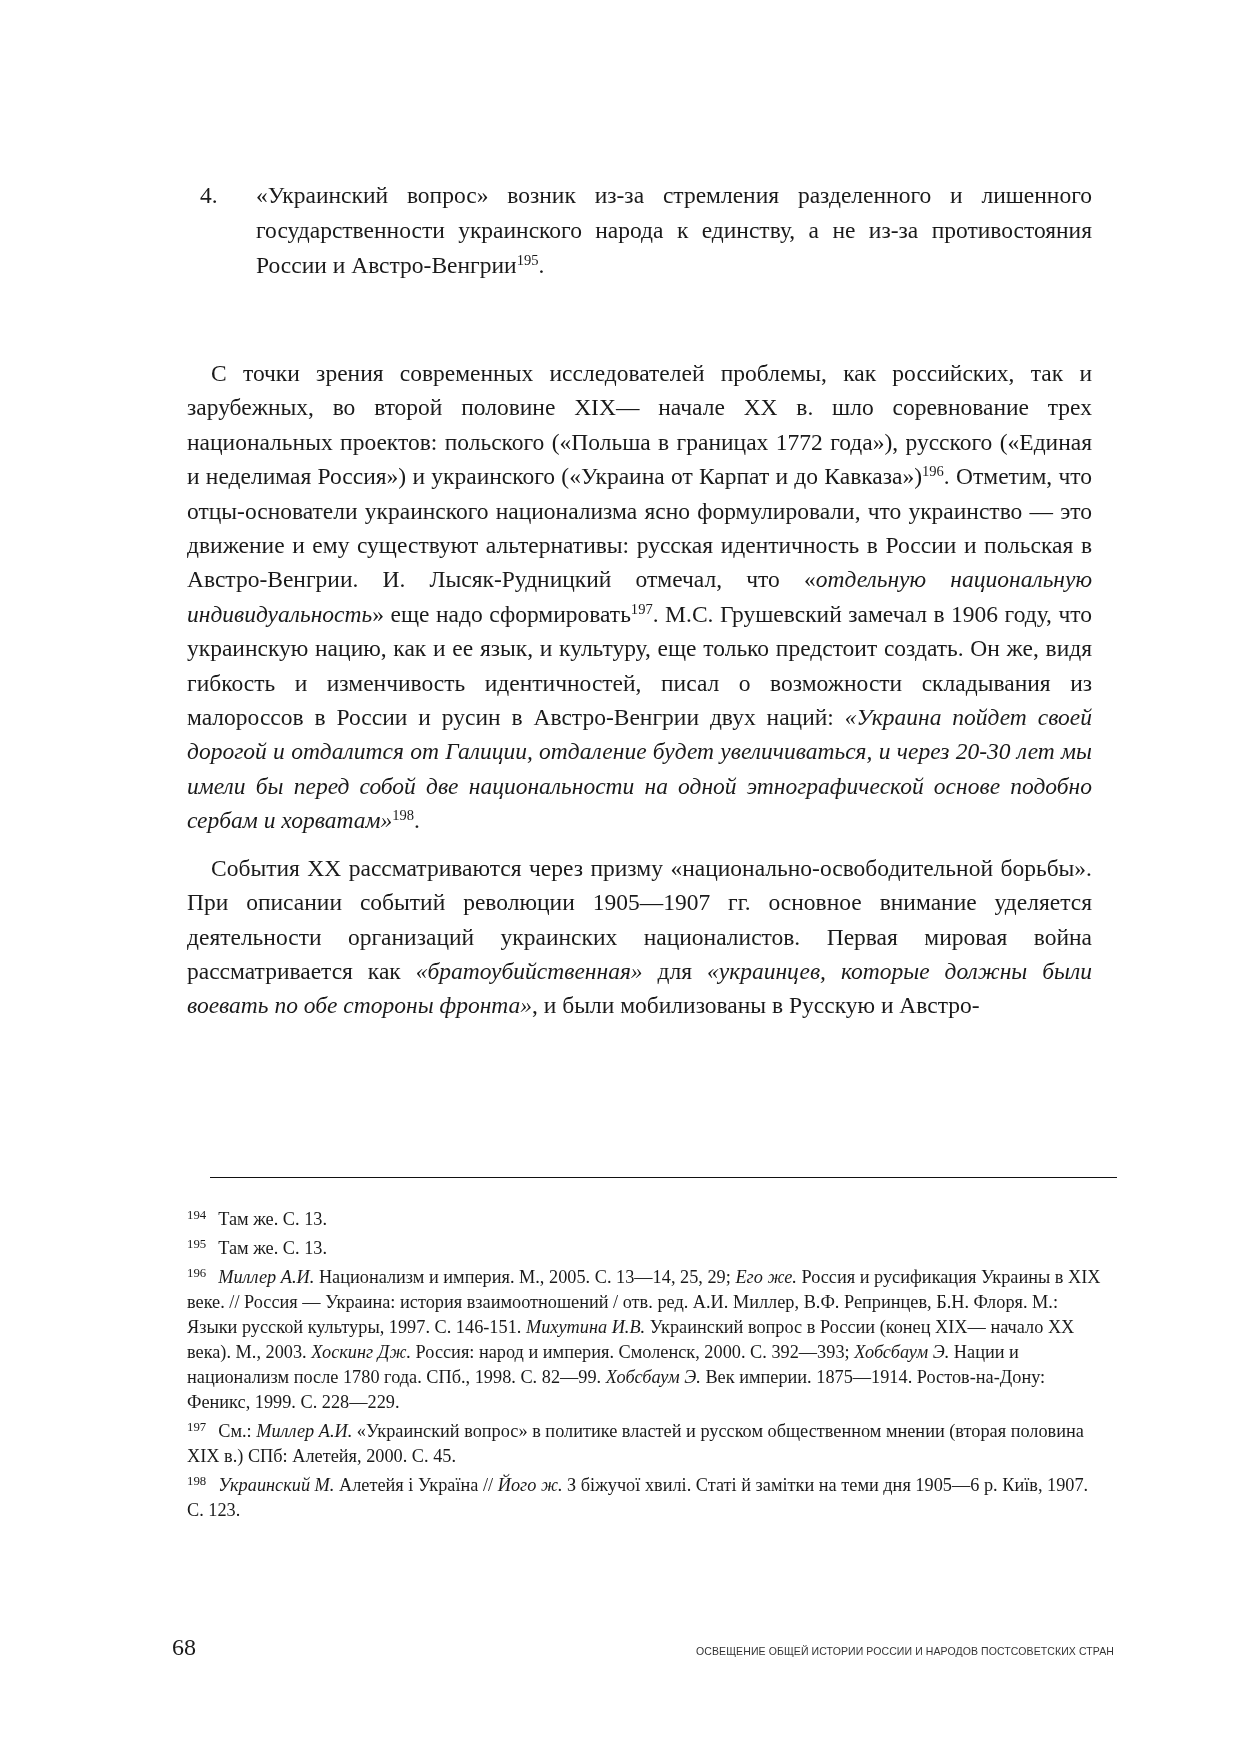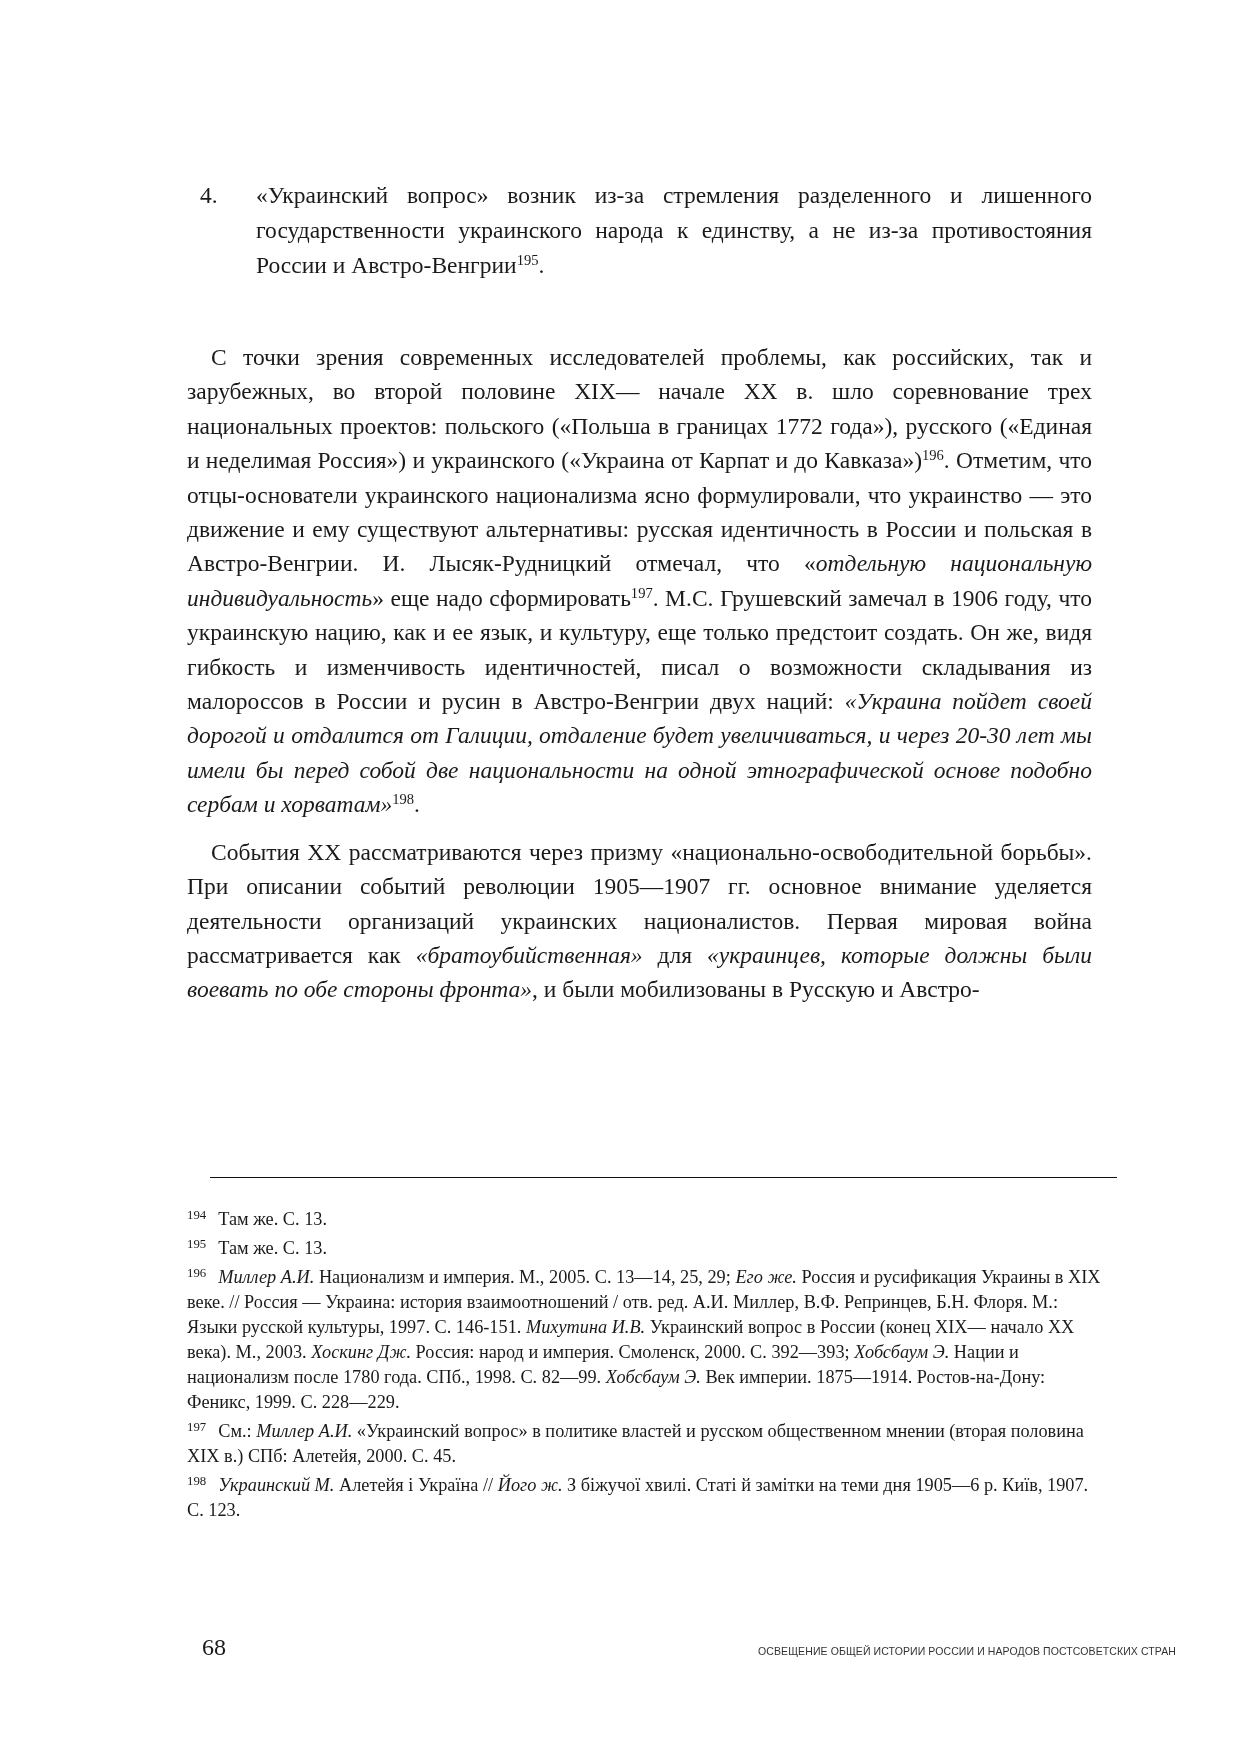--- a/index.html
+++ b/index.html
@@ -12,44 +12,44 @@
 
   .list-item {
     position: absolute; left: 200px; top: 178px; width: 892px;
     font-size: 23.5px; line-height: 35px;
     display: flex;
   }
   .list-item .num { width: 38px; flex: none; }
   .list-item .txt { flex: 1; text-align: justify; margin-left: 18px; }
 
   .body-text {
-    position: absolute; left: 187px; top: 340px; width: 905px;
+    position: absolute; left: 187px; top: 356px; width: 905px;
     font-size: 23.5px; line-height: 34.4px; text-align: justify;
   }
   .body-text p { margin: 0 0 13px 0; text-indent: 24px; }
   sup { font-size: 0.62em; line-height: 0; vertical-align: 0.55em; }
   i { font-style: italic; }
 
   .fn-rule {
     position: absolute; left: 210px; top: 1177px; width: 907px; height: 0;
     border-top: 1.6px solid #111;
   }
   .footnotes {
     position: absolute; left: 187px; top: 1207px; width: 915px;
     font-size: 18.3px; line-height: 25px; color: #1a1a1a;
   }
   .footnotes .fn { margin: 0 0 4px 0; }
   .footnotes sup { font-size: 0.7em; vertical-align: 0.45em; margin-right: 12px; }
 
   .page-number {
-    position: absolute; left: 202px; top: 1634px;
+    position: absolute; left: 172px; top: 1634px;
     font-size: 24px; color: #1a1a1a;
   }
   .running-title {
-    position: absolute; left: 758px; top: 1645px; width: 445px;
+    position: absolute; left: 696px; top: 1645px; width: 445px;
     font-family: "Liberation Sans", "DejaVu Sans", sans-serif;
     font-size: 10.5px; letter-spacing: 0.1px; color: #333;
     white-space: nowrap;
   }
 </style>
 </head>
 <body>
 
 <div class="page">
 

